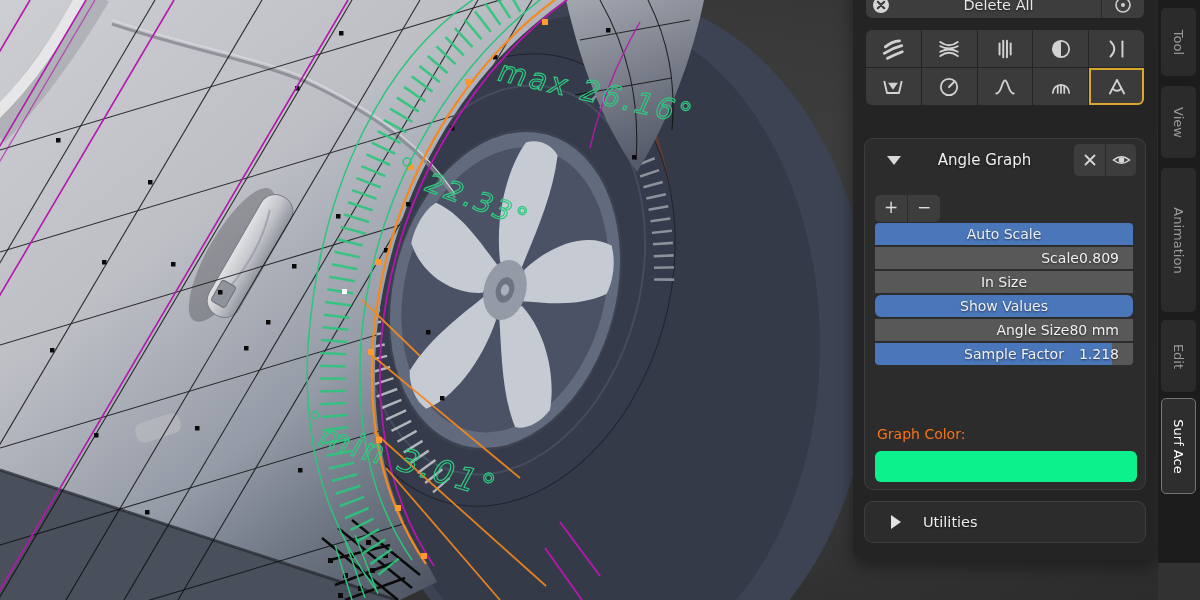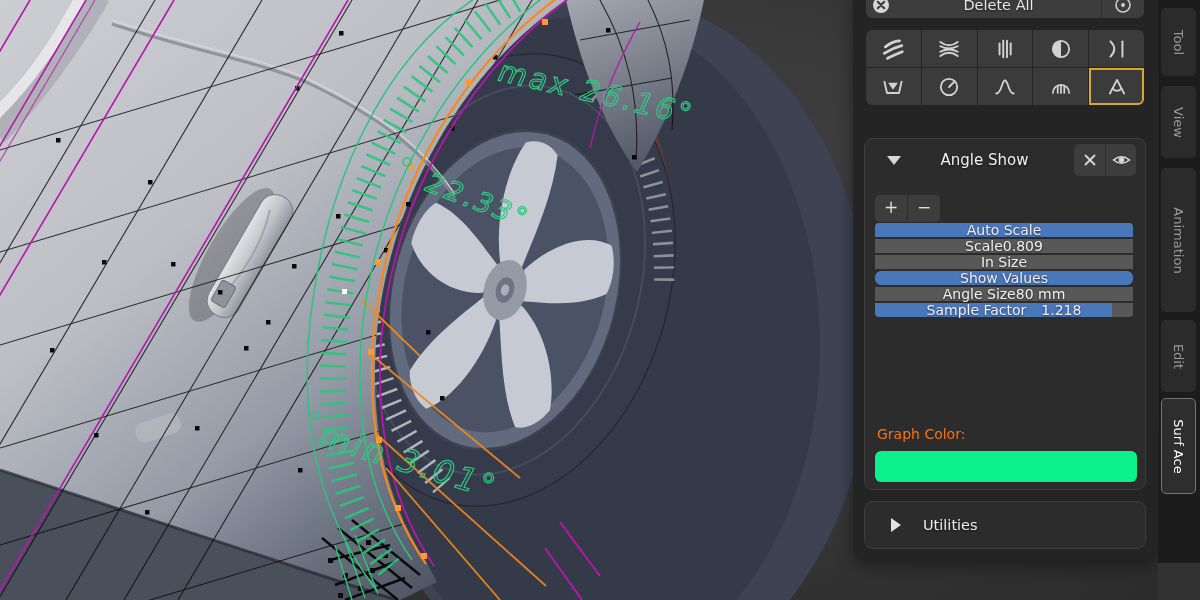--- a/index.html
+++ b/index.html
@@ -42,34 +42,34 @@
     text-shadow:0 1px 2px rgba(0,0,0,.6);margin-right:6px;}
   .xeye{display:flex;margin-right:9px;border-radius:5px;overflow:hidden;}
   .xeye .b{width:31px;height:32px;background:#3d3d3d;display:flex;align-items:center;justify-content:center;}
   .xeye .b+.b{border-left:1px solid #2b2b2b;}
   .plusminus{position:absolute;left:10px;top:56px;display:flex;}
   .pm{width:32px;height:27px;background:#3d3d3d;color:#ddd;font-size:17px;line-height:25px;
     text-align:center;}
   .pm.p{border-radius:5px 0 0 5px;margin-right:1px;}
   .pm.m{border-radius:0 5px 5px 0;}
   .rows{position:absolute;left:10px;top:84px;width:258px;}
-  .row{height:14px;margin-bottom:2px;display:flex;align-items:center;
+  .row{height:22px;margin-bottom:2px;display:flex;align-items:center;
     font-size:14px;color:#f0f0f0;text-shadow:0 1px 2px rgba(0,0,0,.55);}
   .row.gap{border-radius:6px;}
   .row.center{justify-content:center;}
-  .row.split{justify-content:center;padding:0 14px;}
+  .row.split{justify-content:flex-end;padding:0 14px;}
   .row.blue{background:#4a76ba;}
   .row.dark{background:#585858;}
   .row.first{border-radius:4px 4px 0 0;}
   .row.last{border-radius:0 0 4px 4px;}
   .row.partial{background:linear-gradient(to right,#4a76ba 0 92%,#585858 92%);gap:15px;}
   .gc-label{position:absolute;left:12px;top:287px;font-size:14px;color:#f97316;}
   .swatch{position:absolute;left:10px;top:312px;width:262px;height:31px;border-radius:6px;
     background:#0cf18c;}
-  .utilities-box{position:absolute;left:11px;top:515px;width:282px;height:48px;
+  .utilities-box{position:absolute;left:11px;top:515px;width:282px;height:42px;
     background:#2c2c2c;border:1px solid #3e3e3e;border-radius:9px;
     display:flex;align-items:center;}
   .tri-right{width:0;height:0;border-top:7px solid transparent;border-bottom:7px solid transparent;
     border-left:10px solid #e2e2e2;margin-left:26px;}
   .utilities-box .lab{margin-left:22px;font-size:14.5px;color:#ededed;
     text-shadow:0 1px 2px rgba(0,0,0,.55);}
 
   
   #tabstrip{position:absolute;left:1158px;top:0;width:42px;height:600px;background:#1c1c1c;}
   #tabstrip .bottom-patch{position:absolute;left:0;top:563px;width:42px;height:37px;background:#323232;}
@@ -374,21 +374,21 @@
         <svg class="mini" width="24" height="24" viewBox="0 0 22 22" fill="none" stroke="#d2d2d2" stroke-width="1.7" stroke-linecap="round" stroke-linejoin="round">
           <path d="M4.5,17 L11,4.5 L17.5,17"></path>
             <path d="M7,12.5 Q11,16.5 15,12.5"></path>
         </svg>
       </div>
     </div>
 
     <div class="angle-box">
       <div class="box-head">
         <span class="tri-down"></span>
-        <span class="box-title">Angle Show</span>
+        <span class="box-title">Angle Graph</span>
         <span class="xeye">
           <span class="b">
             <svg class="mini" width="16" height="16" viewBox="0 0 16 16" stroke="#d8d8d8" stroke-width="1.8" stroke-linecap="round">
               <path d="M3.5,3.5 L12.5,12.5 M12.5,3.5 L3.5,12.5" fill="none"></path>
             </svg>
             <span></span>
           </span>
           <span class="b">
             <svg class="mini" width="19" height="16" viewBox="0 0 19 16">
               <path d="M1.5,8 Q9.5,1.5 17.5,8 Q9.5,14.5 1.5,8 Z" fill="none" stroke="#d8d8d8" stroke-width="1.6"></path>

